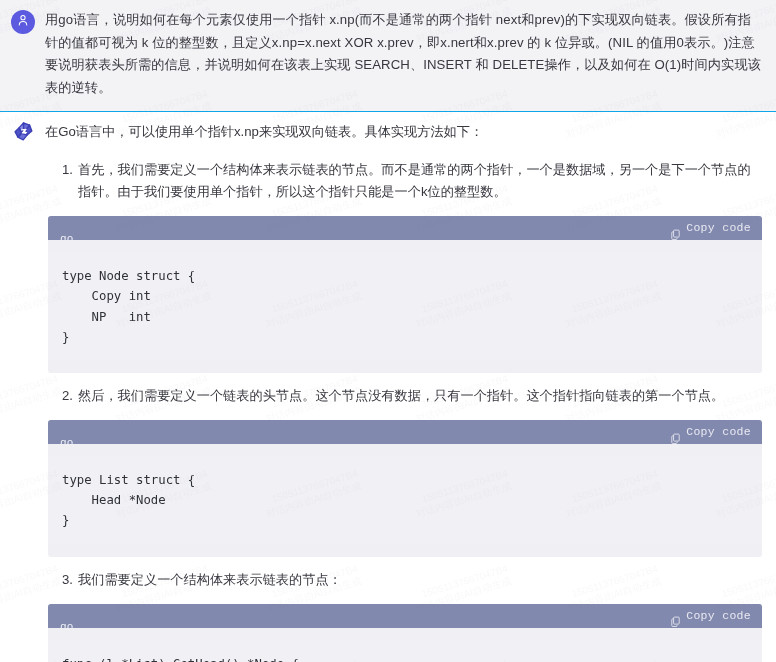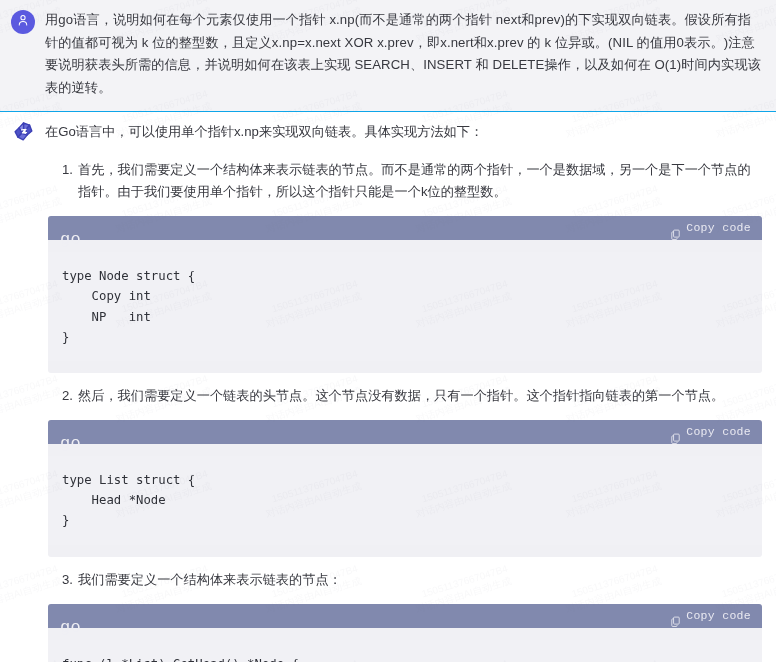--- a/index.html
+++ b/index.html
@@ -109,21 +109,21 @@
   .code-header {
     height: 24px;
     background: #8189ae;
     display: flex;
     align-items: center;
     justify-content: space-between;
     padding: 0 11px 0 12px;
     box-sizing: border-box;
   }
   .code-lang {
-    font-size: 17px;
+    font-size: 11px;
     color: #efeff4;
     letter-spacing: 0.2px;
     margin-top: 24px;
   }
   .copy-btn {
     display: flex;
     align-items: flex-end;
     gap: 5px;
     font-size: 11.5px;
     color: #e9e9f1;

